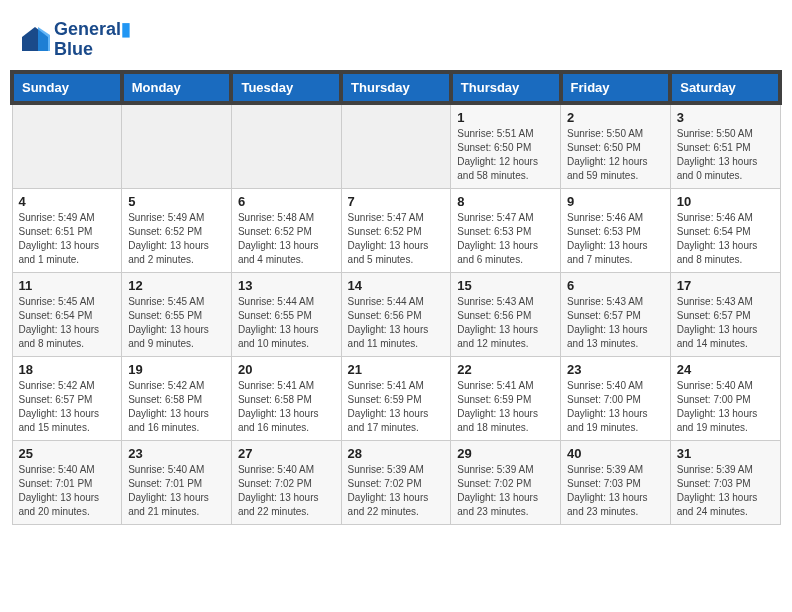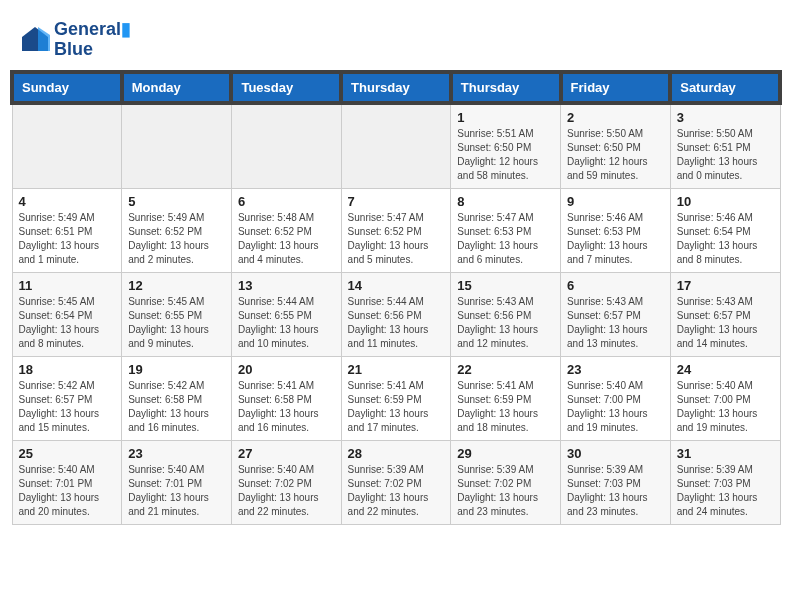--- a/index.html
+++ b/index.html
@@ -338,21 +338,21 @@
 and 22 minutes.</div>
         </td>
         <td>
           <span class="day-num">29</span>
           <div class="day-info" style="white-space: pre-line;">Sunrise: 5:39 AM
 Sunset: 7:02 PM
 Daylight: 13 hours
 and 23 minutes.</div>
         </td>
         <td>
-          <span class="day-num">30</span>
+          <span class="day-num">40</span>
           <div class="day-info" style="white-space: pre-line;">Sunrise: 5:39 AM
 Sunset: 7:03 PM
 Daylight: 13 hours
 and 23 minutes.</div>
         </td>
         <td>
           <span class="day-num">31</span>
           <div class="day-info" style="white-space: pre-line;">Sunrise: 5:39 AM
 Sunset: 7:03 PM
 Daylight: 13 hours

